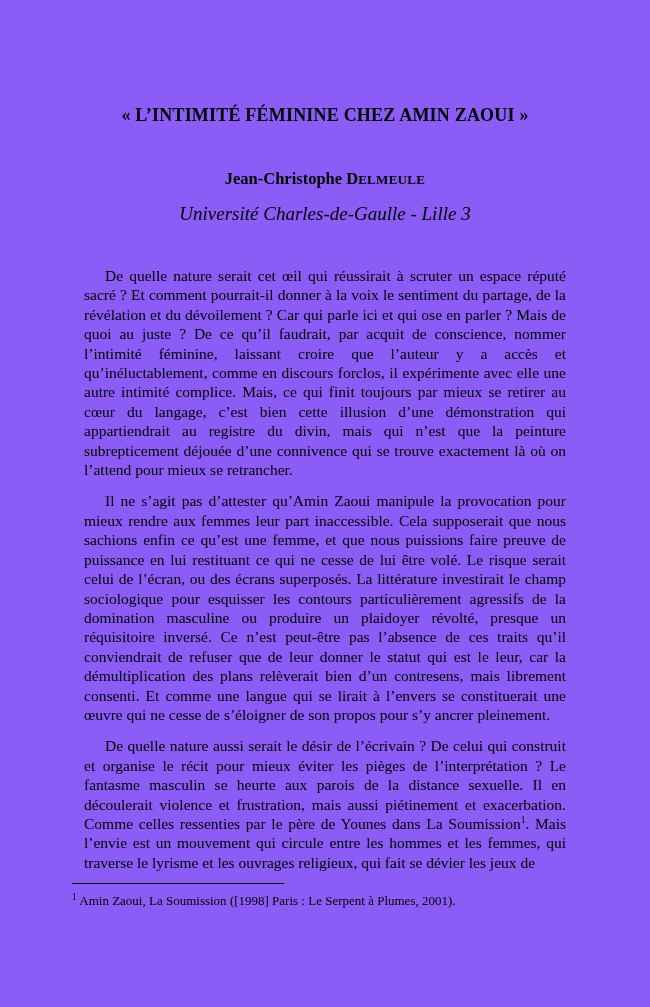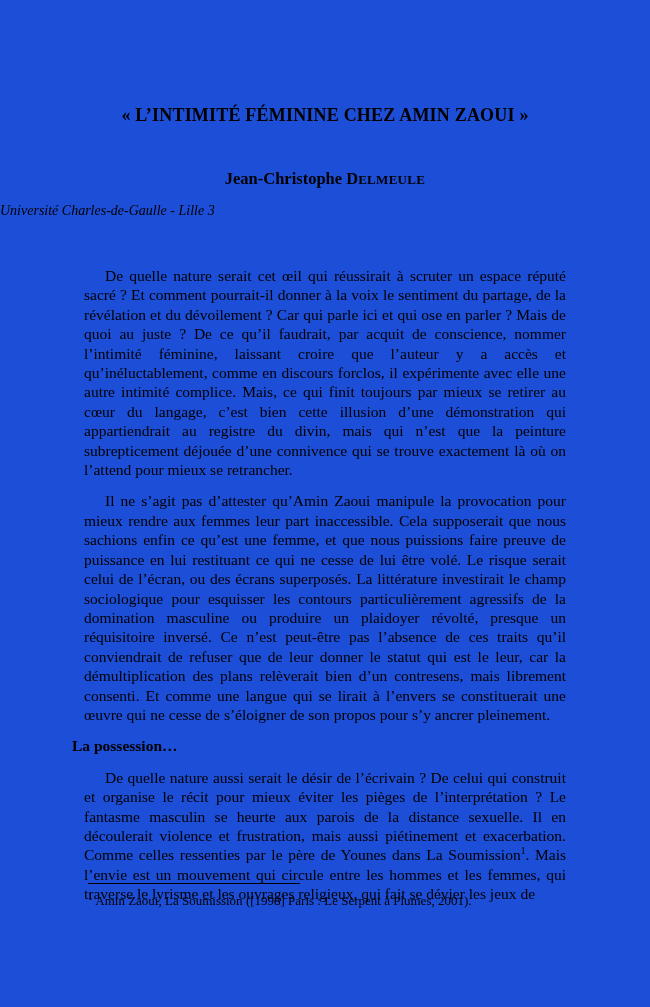--- a/index.html
+++ b/index.html
@@ -4,21 +4,21 @@
 <style>
   html, body {
     margin: 0;
     padding: 0;
     background: #ffffff;
   }
   .page {
     position: relative;
     width: 650px;
     height: 1007px;
-    background: #1d4ed8;
+    background: #8b5cf6;
     color: #000000;
     font-family: "Liberation Serif", serif;
     overflow: hidden;
   }
   .doc-title {
     position: absolute;
     top: 105px;
     left: 0;
     right: 0;
     margin: 0;
@@ -38,22 +38,23 @@
   }
   .author-smallcaps {
     font-size: 13px;
     letter-spacing: 0.3px;
   }
   .affiliation-line {
     position: absolute;
     top: 203px;
     left: 0;
     right: 0;
+    text-align: center;
     font-style: italic;
-    font-size: 14px;
+    font-size: 19px;
   }
   .body-text {
     position: absolute;
     top: 254px;
     left: 72px;
     width: 506px;
     font-size: 15.5px;
     line-height: 19.4px;
     text-align: justify;
   }
@@ -65,21 +66,20 @@
     margin: 12px 0 0 0;
     font-size: 15.5px;
     font-weight: 700;
     text-align: left;
   }
   .footnote-block {
     position: absolute;
     top: 883px;
     left: 72px;
     width: 506px;
-    margin-left: 16px;
   }
   .footnote-rule {
     width: 212px;
     height: 0;
     border-top: 1px solid #000000;
     margin: 0 0 9px 0;
   }
   .footnote {
     margin: 0;
     font-size: 13px;
@@ -104,21 +104,20 @@
   <div class="author-line"><span>Jean-Christophe D</span><span class="author-smallcaps">ELMEULE</span></div>
 
   <div class="affiliation-line">Université Charles-de-Gaulle - Lille 3</div>
 
   <div class="body-text">
 
     <p class="para">De quelle nature serait cet œil qui réussirait à scruter un espace réputé sacré&nbsp;? Et comment pourrait-il donner à la voix le sentiment du partage, de la révélation et du dévoilement&nbsp;? Car qui parle ici et qui ose en parler&nbsp;? Mais de quoi au juste&nbsp;? De ce qu’il faudrait, par acquit de conscience, nommer l’intimité féminine, laissant croire que l’auteur y a accès et qu’inéluctablement, comme en discours forclos, il expérimente avec elle une autre intimité complice. Mais, ce qui finit toujours par mieux se retirer au cœur du langage, c’est bien cette illusion d’une démonstration qui appartiendrait au registre du divin, mais qui n’est que la peinture subrepticement déjouée d’une connivence qui se trouve exactement là où on l’attend pour mieux se retrancher.</p>
 
     <p class="para">Il ne s’agit pas d’attester qu’Amin Zaoui manipule la provocation pour mieux rendre aux femmes leur part inaccessible. Cela supposerait que nous sachions enfin ce qu’est une femme, et que nous puissions faire preuve de puissance en lui restituant ce qui ne cesse de lui être volé. Le risque serait celui de l’écran, ou des écrans superposés. La littérature investirait le champ sociologique pour esquisser les contours particulièrement agressifs de la domination masculine ou produire un plaidoyer révolté, presque un réquisitoire inversé. Ce n’est peut-être pas l’absence de ces traits qu’il conviendrait de refuser que de leur donner le statut qui est le leur, car la démultiplication des plans relèverait bien d’un contresens, mais librement consenti. Et comme une langue qui se lirait à l’envers se constituerait une œuvre qui ne cesse de s’éloigner de son propos pour s’y ancrer pleinement.</p>
 
-    <h2 class="section-heading">La possession…</h2>
 
     <p class="para"><span>De quelle nature aussi serait le désir de l’écrivain&nbsp;? De celui qui construit et organise le récit pour mieux éviter les pièges de l’interprétation&nbsp;? Le fantasme masculin se heurte aux parois de la distance sexuelle. Il en découlerait violence et frustration, mais aussi piétinement et exacerbation. Comme celles ressenties par le père de Younes dans </span><span class="book-title">La Soumission</span><sup class="fn-ref">1</sup><span>. Mais l’envie est un mouvement qui circule entre les hommes et les femmes, qui traverse le lyrisme et les ouvrages religieux, qui fait se dévier les jeux de</span></p>
 
   </div>
 
   <div class="footnote-block">
     <div class="footnote-rule"></div>
     <p class="footnote"><sup class="fn-ref">1</sup><span> Amin Zaoui, </span><span class="book-title">La Soumission</span><span> ([1998] Paris&nbsp;: Le Serpent à Plumes, 2001).</span></p>
   </div>
 

